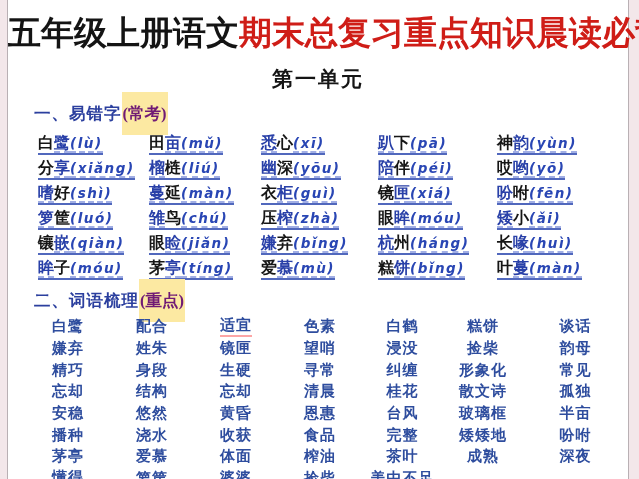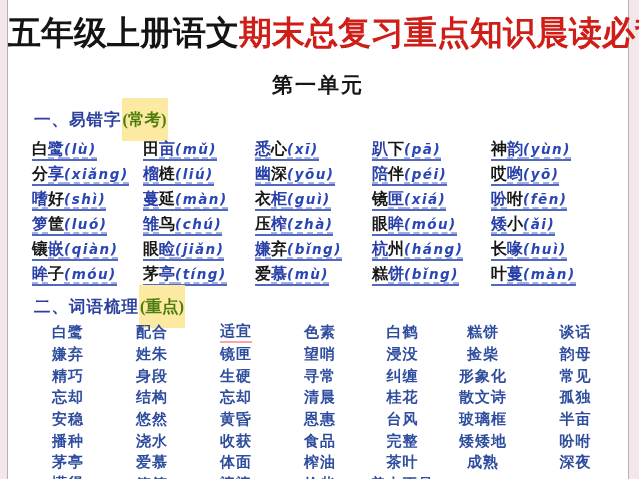--- a/index.html
+++ b/index.html
@@ -16,35 +16,35 @@
     padding-top:10px;
   }
   .doc-title{
     text-align:center;
     font-size:33px;font-weight:700;line-height:46px;
     letter-spacing:0px;color:#141414;white-space:nowrap;
   }
   .doc-title .t-red{color:#cf1d17;}
   .unit-subtitle{
     text-align:center;font-size:21px;font-weight:700;color:#151515;
-    margin-top:15px;letter-spacing:2px;
+    margin-top:9px;letter-spacing:2px;
   }
   .sec-heading{
     margin:10px 0 0 26px;
     font-size:16.5px;font-weight:700;color:#2b3f9e;
     letter-spacing:1px;white-space:nowrap;
   }
   .sec-heading .tag{
-    color:#4d7c0f;background:#fce9a2;padding:12px 1px;letter-spacing:0;
+    color:#701a75;background:#fce9a2;padding:12px 1px;letter-spacing:0;
   }
   
   .char-grid{
     display:grid;
     grid-template-columns:111px 112px 117px 119px 1fr;
-    padding-left:24px;margin-top:5px;
+    padding-left:30px;margin-top:5px;
     grid-auto-rows:25px;align-items:end;text-align:right;
   }
   .char-entry{
     display:inline-block;align-self:end;
     border-bottom:2px solid #5168bd;
     padding-bottom:1px;line-height:18px;white-space:nowrap;
     justify-self:start;
   }
   .char-entry .hz{
     font-size:16px;font-weight:700;color:#161616;

